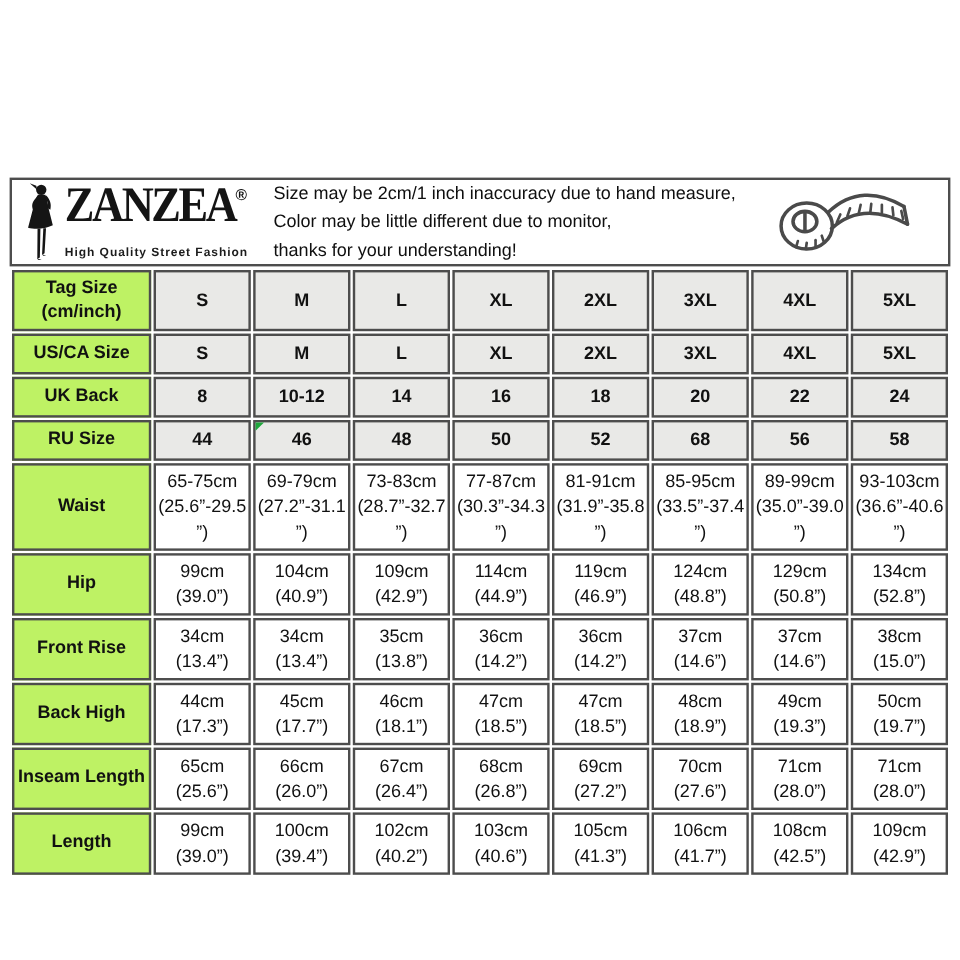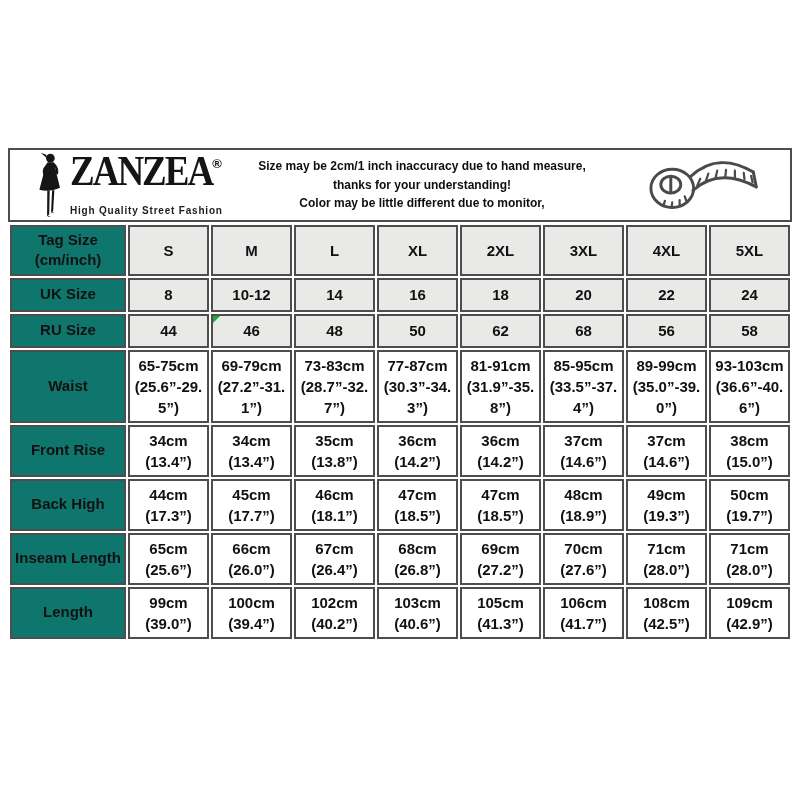--- a/index.html
+++ b/index.html
@@ -12,56 +12,56 @@
   .sheet{position:absolute;left:8px;top:148px;width:784px;}
 
   
   .header-box{
     border:2px solid #4d4d4d;
     height:74px;
     display:flex;align-items:center;
     background:#fff;
     box-sizing:border-box;
   }
-  .logo{width:218px;display:flex;align-items:center;padding-left:20px;box-sizing:border-box;}
+  .logo{width:218px;display:flex;align-items:center;padding-left:4px;box-sizing:border-box;}
   .logo-figure{width:38px;height:66px;flex:0 0 auto;margin-right:2px;}
   .logo-textblock{line-height:1;}
   .logo-word{
     font-family:"Liberation Serif", serif;
     font-weight:bold;font-size:37px;letter-spacing:-2px;color:#141414;
     display:inline-block;transform:scaleY(1.12);transform-origin:left bottom;
   }
   .logo-reg{font-size:13px;vertical-align:18px;letter-spacing:0;font-family:"Liberation Sans",sans-serif;font-weight:bold;}
   .logo-tagline{
     font-size:10px;font-weight:bold;letter-spacing:.8px;color:#1c1c1c;margin-top:14px;
     white-space:nowrap;
   }
   .disclaimer{
-    flex:1;text-align:center;font-weight:bold;font-size:12px;line-height:1.55;color:#0f0f0f;
+    flex:1;text-align:left;font-weight:normal;font-size:15px;line-height:1.55;color:#0f0f0f;
   }
   .tape{width:170px;height:70px;flex:0 0 auto;margin-right:4px;}
 
   
   table.size-table{
     border-collapse:separate;border-spacing:2px;
     width:100%;table-layout:fixed;margin-top:1px;
   }
   table.size-table col.label-col{width:116px;}
   th.label-cell{
-    background:#0f766e;border:2px solid #4d4d4d;
+    background:#bef264;border:2px solid #4d4d4d;
     font-weight:bold;font-size:15px;text-align:center;vertical-align:middle;
     padding:3px 2px;line-height:1.35;
   }
   td.cell{
     border:2px solid #4d4d4d;text-align:center;vertical-align:middle;
     padding:3px 1px;line-height:1.4;font-size:15px;position:relative;
     word-wrap:break-word;
   }
   td.cell.shaded{background:#e9e9e7;font-weight:bold;}
-  td.cell.plain{background:#ffffff;font-weight:bold;}
+  td.cell.plain{background:#ffffff;font-weight:normal;}
   tr.size-row td.cell, tr.size-row th.label-cell{height:24px;}
   tr.measure-row td.cell, tr.measure-row th.label-cell{height:38px;}
   .flag{
     position:absolute;top:0;left:0;width:0;height:0;
     border-top:7px solid #1fa73c;border-right:7px solid transparent;
   }
 </style>
 </head>
 <body>
 
@@ -84,22 +84,22 @@
       <div class="logo-textblock">
         <div>
           <span class="logo-word">ZANZEA</span><span class="logo-reg">®</span>
         </div>
         <div class="logo-tagline">High Quality Street Fashion</div>
       </div>
     </div>
 
     <div class="disclaimer">
       <div>Size may be 2cm/1 inch inaccuracy due to hand measure,</div>
+      <div>Color may be little different due to monitor,</div>
       <div>thanks for your understanding!</div>
-      <div>Color may be little different due to monitor,</div>
     </div>
 
     <svg class="tape" viewBox="0 0 170 95" xmlns="http://www.w3.org/2000/svg" fill="none" stroke="#4a4a4a" stroke-width="4" stroke-linecap="round">
       <ellipse cx="46" cy="52" rx="29" ry="26"></ellipse>
       <ellipse cx="44" cy="47" rx="13.5" ry="11.5"></ellipse>
       <line x1="44" y1="36" x2="44" y2="58"></line>
       <path d="M71 36 C 96 12, 126 12, 156 30"></path>
       <path d="M74 55 C 98 33, 128 33, 160 50"></path>
       <line x1="156" y1="30" x2="160" y2="50"></line>
       <g stroke-width="3">
@@ -136,53 +136,75 @@
           <td class="cell shaded">S</td>
           <td class="cell shaded">M</td>
           <td class="cell shaded">L</td>
           <td class="cell shaded">XL</td>
           <td class="cell shaded">2XL</td>
           <td class="cell shaded">3XL</td>
           <td class="cell shaded">4XL</td>
           <td class="cell shaded">5XL</td>
         </tr>
         <tr class="size-row">
-          <th class="label-cell">UK Size</th>
+          <th class="label-cell">US/CA Size</th>
+          <td class="cell shaded">S</td>
+          <td class="cell shaded">M</td>
+          <td class="cell shaded">L</td>
+          <td class="cell shaded">XL</td>
+          <td class="cell shaded">2XL</td>
+          <td class="cell shaded">3XL</td>
+          <td class="cell shaded">4XL</td>
+          <td class="cell shaded">5XL</td>
+        </tr>
+        <tr class="size-row">
+          <th class="label-cell">UK Back</th>
           <td class="cell shaded">8</td>
           <td class="cell shaded">10-12</td>
           <td class="cell shaded">14</td>
           <td class="cell shaded">16</td>
           <td class="cell shaded">18</td>
           <td class="cell shaded">20</td>
           <td class="cell shaded">22</td>
           <td class="cell shaded">24</td>
         </tr>
         <tr class="size-row">
           <th class="label-cell">RU Size</th>
           <td class="cell shaded">44</td>
           <td class="cell shaded">46<span class="flag"></span></td>
           <td class="cell shaded">48</td>
           <td class="cell shaded">50</td>
-          <td class="cell shaded">62</td>
+          <td class="cell shaded">52</td>
           <td class="cell shaded">68</td>
           <td class="cell shaded">56</td>
           <td class="cell shaded">58</td>
         </tr>
         <tr class="measure-row">
           <th class="label-cell">Waist</th>
           <td class="cell plain">65-75cm<br>(25.6”-29.5”)</td>
           <td class="cell plain">69-79cm<br>(27.2”-31.1”)</td>
           <td class="cell plain">73-83cm<br>(28.7”-32.7”)</td>
           <td class="cell plain">77-87cm<br>(30.3”-34.3”)</td>
           <td class="cell plain">81-91cm<br>(31.9”-35.8”)</td>
           <td class="cell plain">85-95cm<br>(33.5”-37.4”)</td>
           <td class="cell plain">89-99cm<br>(35.0”-39.0”)</td>
           <td class="cell plain">93-103cm<br>(36.6”-40.6”)</td>
         </tr>
         <tr class="measure-row">
+          <th class="label-cell">Hip</th>
+          <td class="cell plain">99cm<br>(39.0”)</td>
+          <td class="cell plain">104cm<br>(40.9”)</td>
+          <td class="cell plain">109cm<br>(42.9”)</td>
+          <td class="cell plain">114cm<br>(44.9”)</td>
+          <td class="cell plain">119cm<br>(46.9”)</td>
+          <td class="cell plain">124cm<br>(48.8”)</td>
+          <td class="cell plain">129cm<br>(50.8”)</td>
+          <td class="cell plain">134cm<br>(52.8”)</td>
+        </tr>
+        <tr class="measure-row">
           <th class="label-cell">Front Rise</th>
           <td class="cell plain">34cm<br>(13.4”)</td>
           <td class="cell plain">34cm<br>(13.4”)</td>
           <td class="cell plain">35cm<br>(13.8”)</td>
           <td class="cell plain">36cm<br>(14.2”)</td>
           <td class="cell plain">36cm<br>(14.2”)</td>
           <td class="cell plain">37cm<br>(14.6”)</td>
           <td class="cell plain">37cm<br>(14.6”)</td>
           <td class="cell plain">38cm<br>(15.0”)</td>
         </tr>

